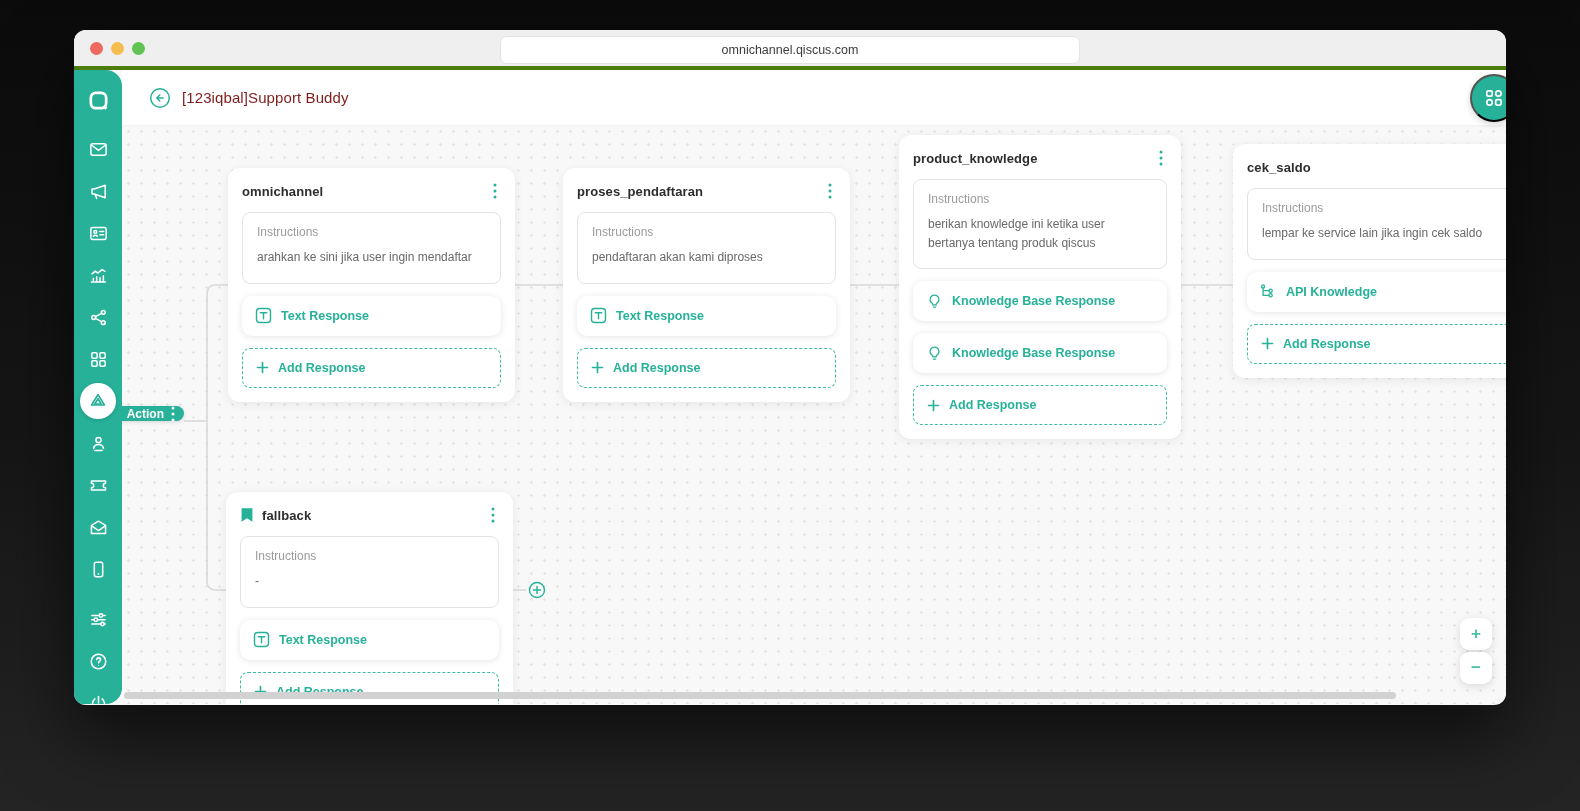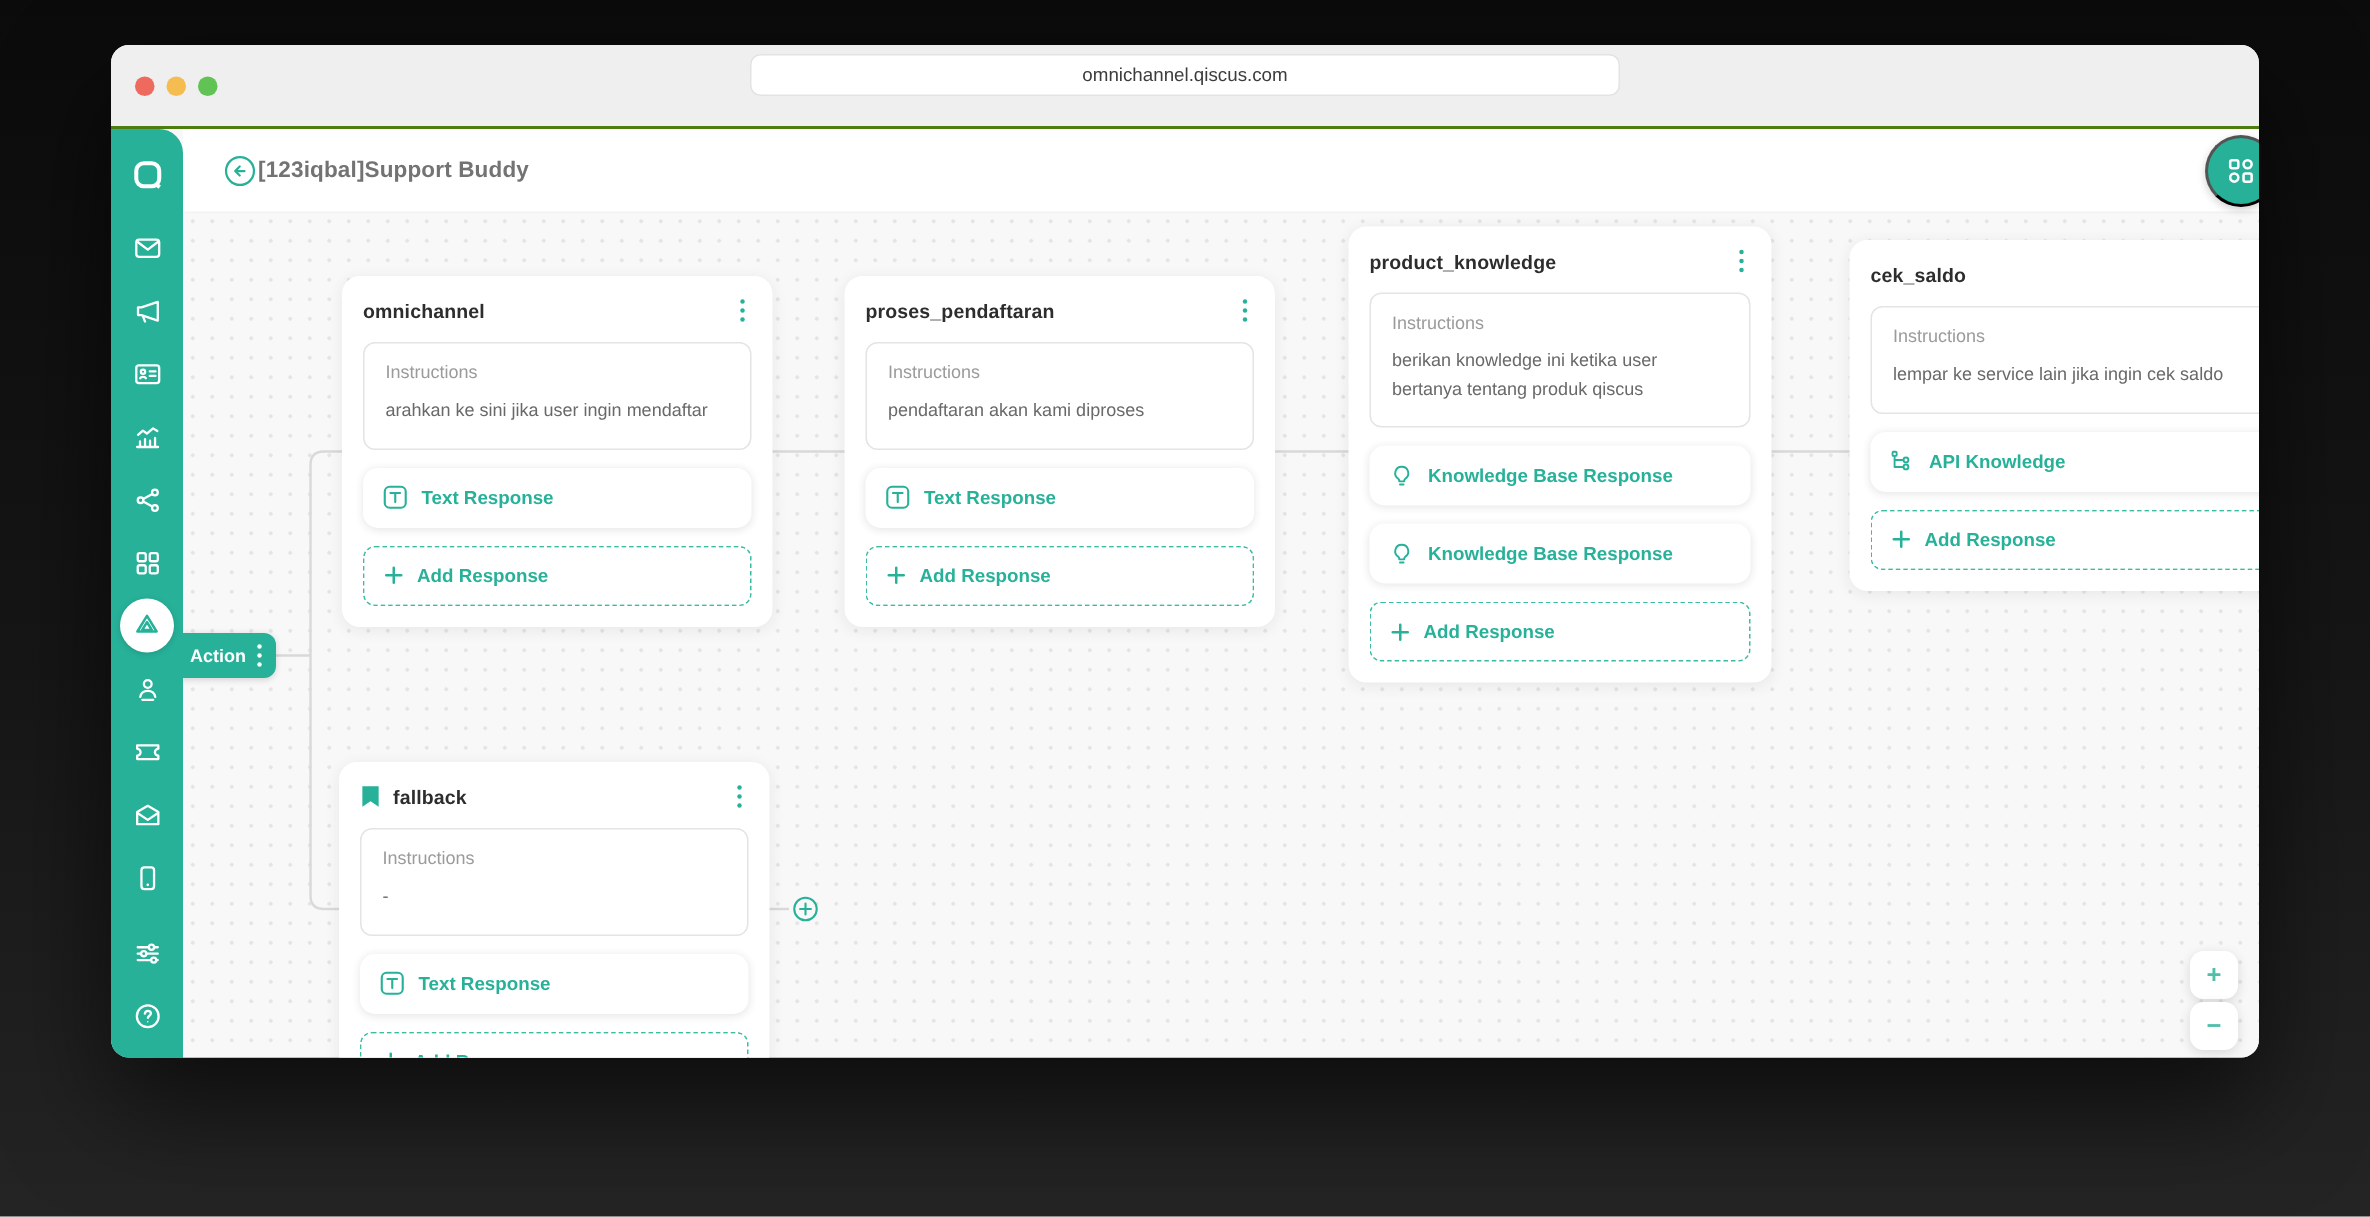--- a/index.html
+++ b/index.html
@@ -9,21 +9,21 @@
     background:linear-gradient(180deg,#0b0b0b 0%,#161616 55%,#242424 100%);
     position:relative;
   }
   .window {
     position:absolute; left:74px; top:30px; width:1432px; height:675px;
     border-radius:12px; overflow:hidden; background:#F8F8F8;
     box-shadow:0 30px 70px rgba(0,0,0,.6);
   }
   
   .chrome {
-    height:56px; background:#EFEFEF; border-bottom:2px solid #4d7c0f;
+    height:40px; background:#EFEFEF; border-bottom:4px solid #4d7c0f;
     display:flex; align-items:center; position:relative;
   }
   .lights { display:flex; gap:8px; margin-left:16px; }
   .light { width:13px; height:13px; border-radius:50%; }
   .light.red{ background:#EE6A5F; } .light.yellow{ background:#F5BD4F; } .light.green{ background:#61C354; }
   .urlbar {
     position:absolute; left:50%; transform:translateX(-50%); top:6px;
     width:580px; height:28px; background:#fff; border:1px solid #E3E3E3; border-radius:7px;
     display:flex; align-items:center; justify-content:center;
     font-size:12.5px; color:#3C3C3C;
@@ -43,35 +43,35 @@
     display:flex; align-items:center; justify-content:center;
     box-shadow:0 1px 4px rgba(0,0,0,.15);
   }
   
   .main { position:absolute; left:48px; right:0; top:0; bottom:0; overflow:hidden; }
   .appheader {
     height:55px; background:#fff; position:relative; z-index:20;
     display:flex; align-items:center; box-shadow:0 1px 2px rgba(0,0,0,.04);
   }
   .backbtn { margin-left:26px; width:24px; height:24px; display:flex; align-items:center; justify-content:center; cursor:pointer; }
-  .page-title { font-size:15px; font-weight:700; color:#737373; letter-spacing:.1px; }
+  .page-title { margin-left:10px; font-size:15px; font-weight:400; color:#7f1d1d; letter-spacing:.1px; }
   .gridbtn {
     position:absolute; right:-12px; top:4px; width:48px; height:48px; border-radius:50%;
     background:#27B199; display:flex; align-items:center; justify-content:center; cursor:pointer;
     box-shadow:0 2px 6px rgba(0,0,0,.18);
   }
   
   .canvas {
     position:absolute; left:0; right:0; top:55px; bottom:0; background-color:#F8F8F8;
     background-image:radial-gradient(circle,#E4E4E4 1.1px, transparent 1.4px);
     background-size:13px 13px; overflow:hidden;
   }
   .connectors { position:absolute; left:0; top:0; z-index:0; }
   .action-node {
-    position:absolute; left:-30px; top:281px; width:92px; height:30px; z-index:3;
+    position:absolute; left:-30px; top:281px; width:92px; height:15px; z-index:3;
     background:#27B199; border-radius:8px; color:#fff;
     display:flex; align-items:center; justify-content:flex-end; gap:7px; padding-right:9px;
     font-size:12px; font-weight:700; box-shadow:0 1px 4px rgba(0,0,0,.15); cursor:grab;
   }
   .card {
     position:absolute; z-index:2; background:#fff; border-radius:12px;
     box-shadow:0 2px 10px rgba(40,40,40,.08); padding:12px 14px 14px; cursor:grab;
   }
   .card-head { display:flex; align-items:center; gap:8px; margin-bottom:10px; min-height:22px; }
   .card-title { flex:1; font-size:13px; font-weight:700; color:#2D2D2D; letter-spacing:.1px; }

